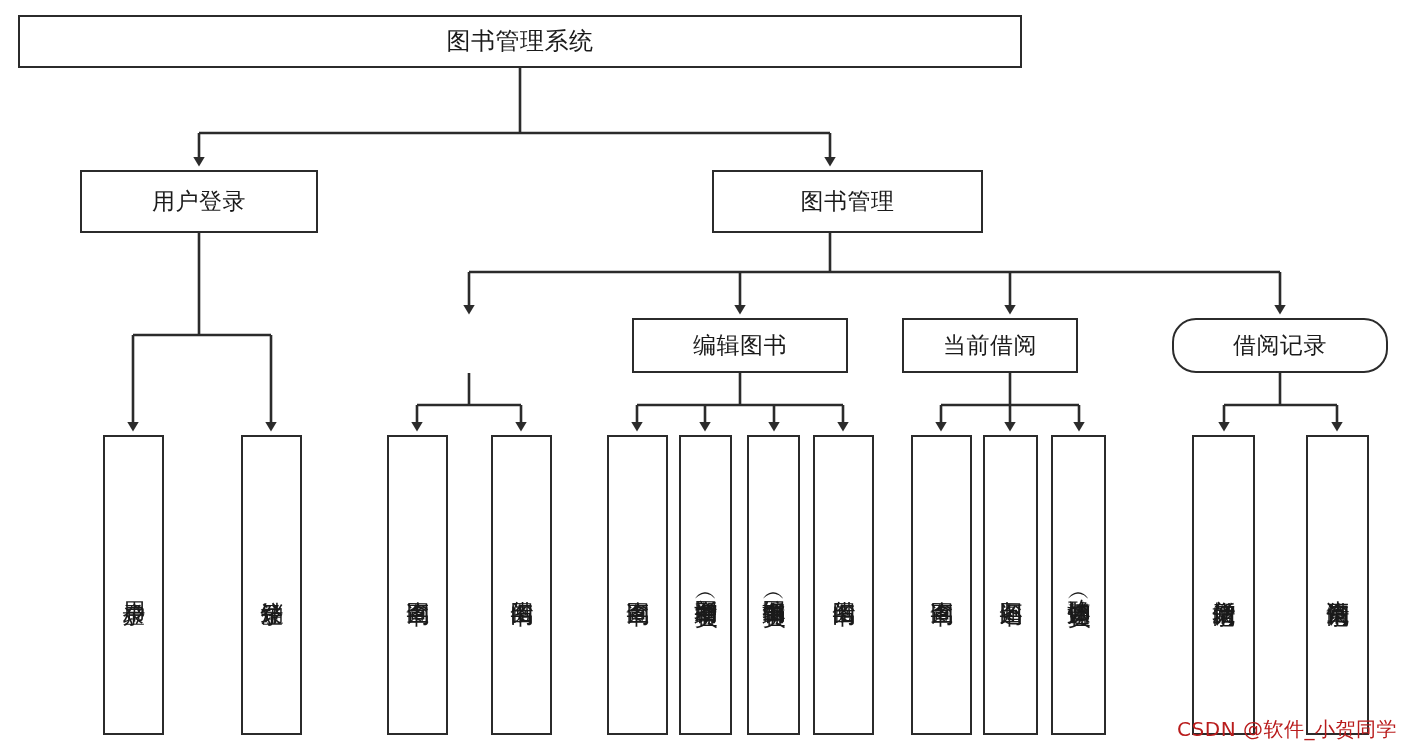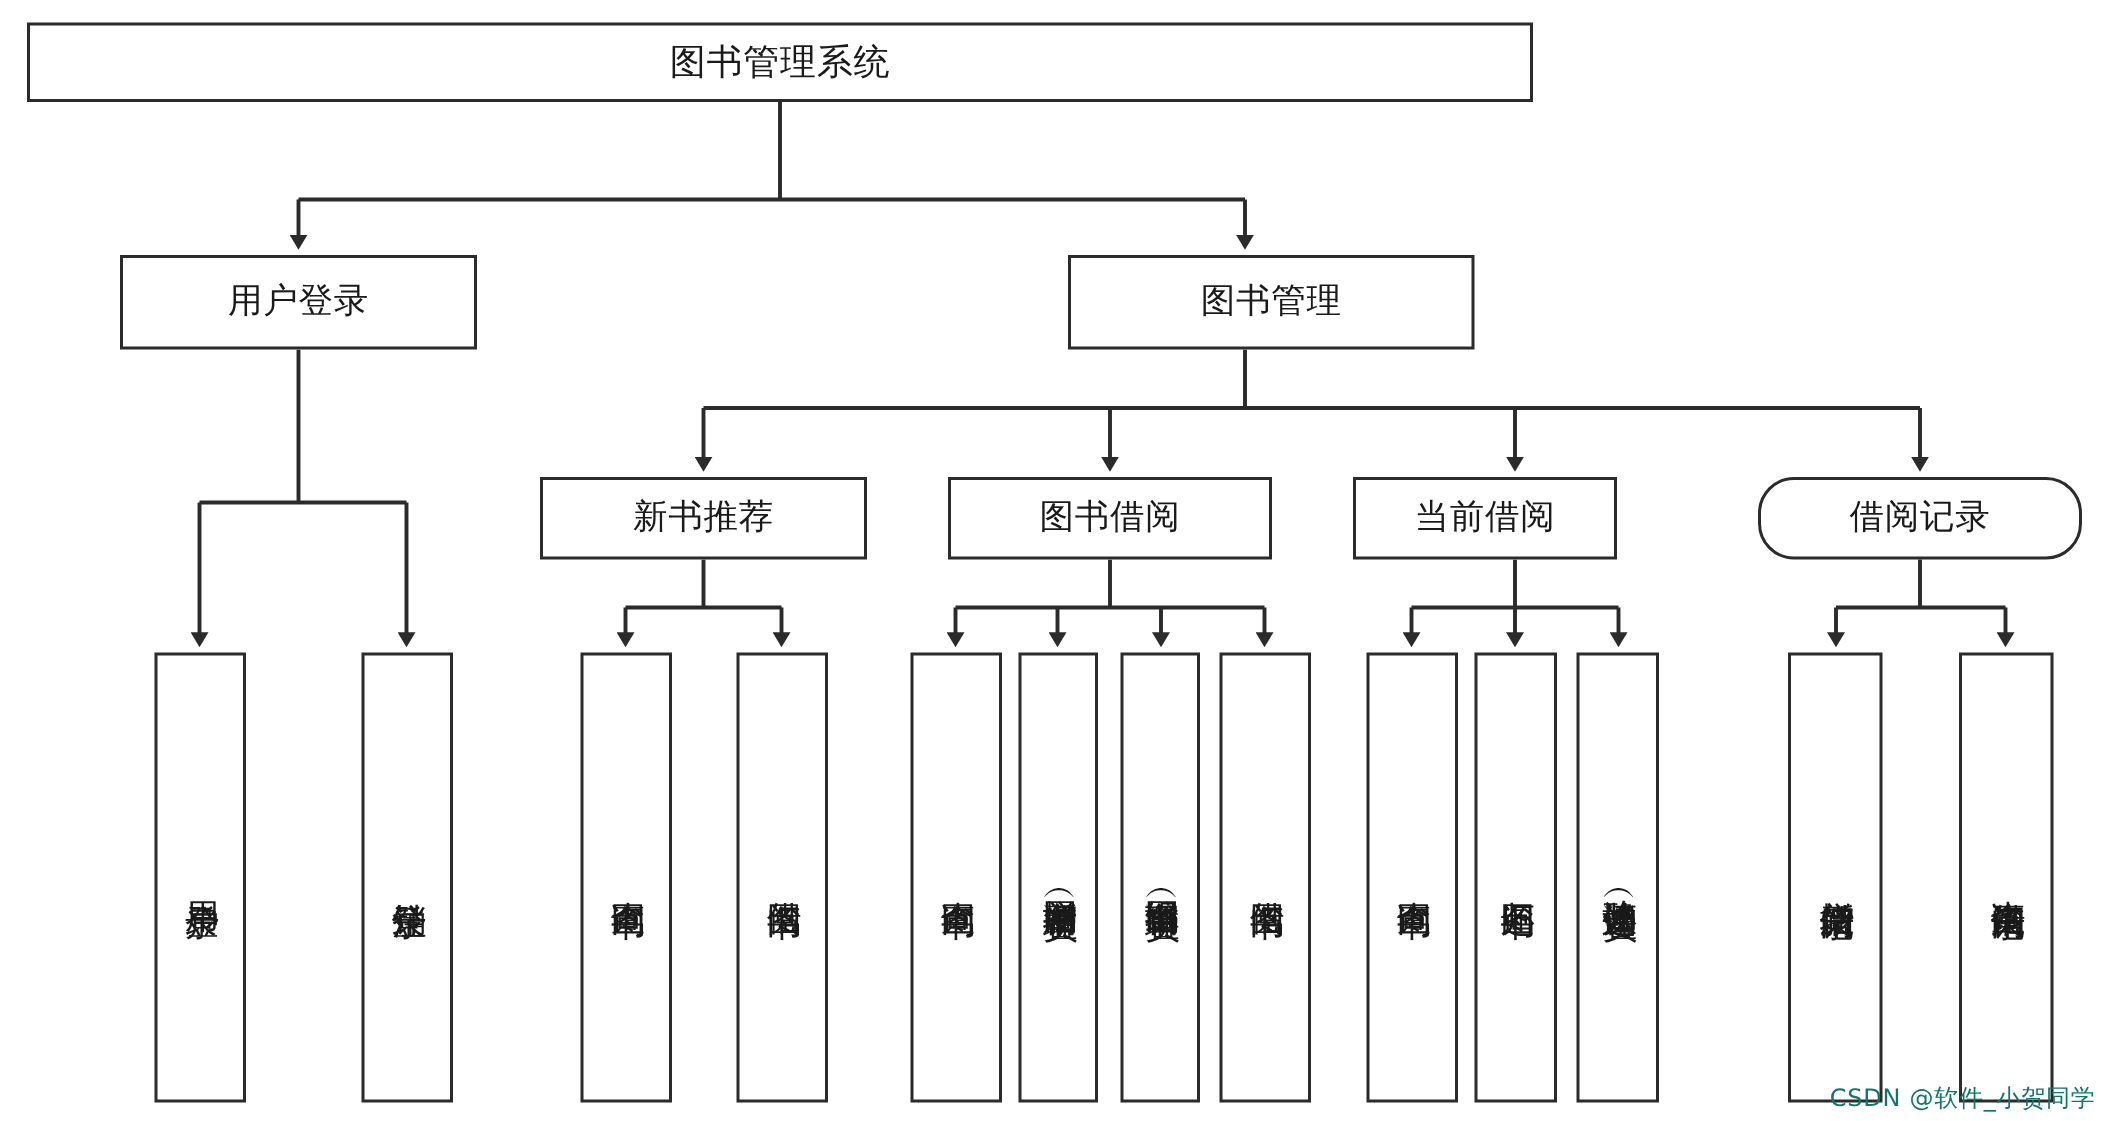--- a/index.html
+++ b/index.html
@@ -56,22 +56,22 @@
     line-height: 1.12;
     letter-spacing: 1px;
     white-space: nowrap;
     text-align: center;
     display: block;
   }
   .watermark {
     position: absolute;
     right: 8px;
     bottom: 4px;
-    font-size: 16px;
-    color: #0f766e;
+    font-size: 20px;
+    color: #b91c1c;
     letter-spacing: 0.5px;
     white-space: nowrap;
     user-select: none;
   }
 </style>
 </head>
 <body>
 
 <div id="canvas">
 
@@ -129,25 +129,22 @@
     <span>图书管理系统</span>
   </div>
 
   <div class="node horiz" style="left:80px; top:170px; width:238px; height:63px;">
     <span>用户登录</span>
   </div>
   <div class="node horiz" style="left:712px; top:170px; width:271px; height:63px;">
     <span>图书管理</span>
   </div>
 
-  <div class="node horiz" style="left:360px; top:318px; width:218px; height:55px;">
-    <span>新书推荐</span>
-  </div>
   <div class="node horiz" style="left:632px; top:318px; width:216px; height:55px;">
-    <span>图书借阅</span>
+    <span>编辑图书</span>
   </div>
   <div class="node horiz" style="left:902px; top:318px; width:176px; height:55px;">
     <span>当前借阅</span>
   </div>
   <div class="node horiz" style="left:1172px; top:318px; width:216px; height:55px;border-radius:24px;">
     <span>借阅记录</span>
   </div>
 
   <div class="node leaf" style="left:103px; top:435px; width:61px; height:300px;">
     <span class="vtext">用户登录</span>

